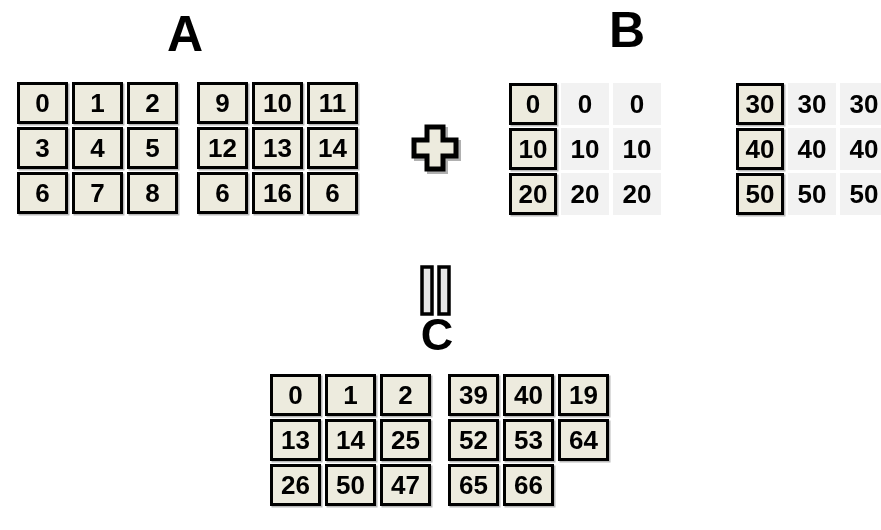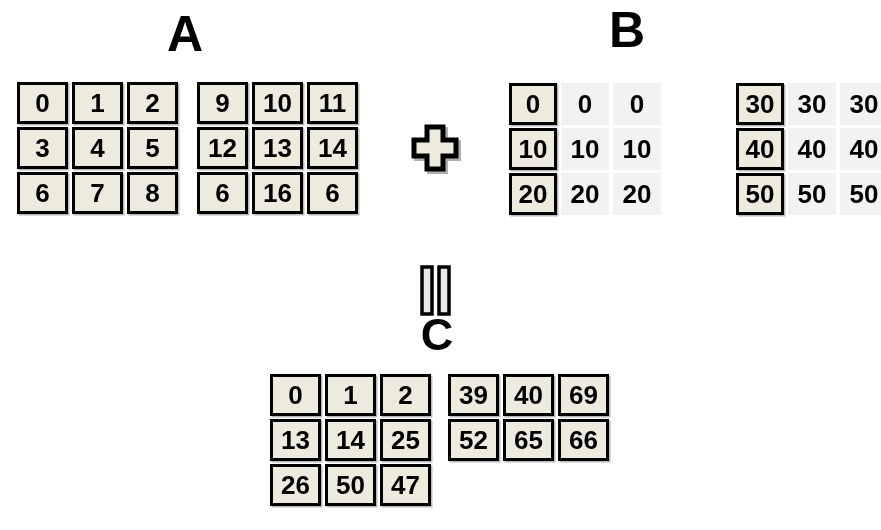--- a/index.html
+++ b/index.html
@@ -145,19 +145,21 @@
       <div class="cell">14</div>
       <div class="cell">25</div>
       <div class="cell">26</div>
       <div class="cell">50</div>
       <div class="cell">47</div>
     </div>
 
   <div class="mgrid" id="c-grid-2">
       <div class="cell">39</div>
       <div class="cell">40</div>
-      <div class="cell">69</div>
+      <div class="cell">19</div>
       <div class="cell">52</div>
+      <div class="cell">53</div>
+      <div class="cell">64</div>
       <div class="cell">65</div>
       <div class="cell">66</div>
     </div>
 
 </div>
 
 </body></html>

